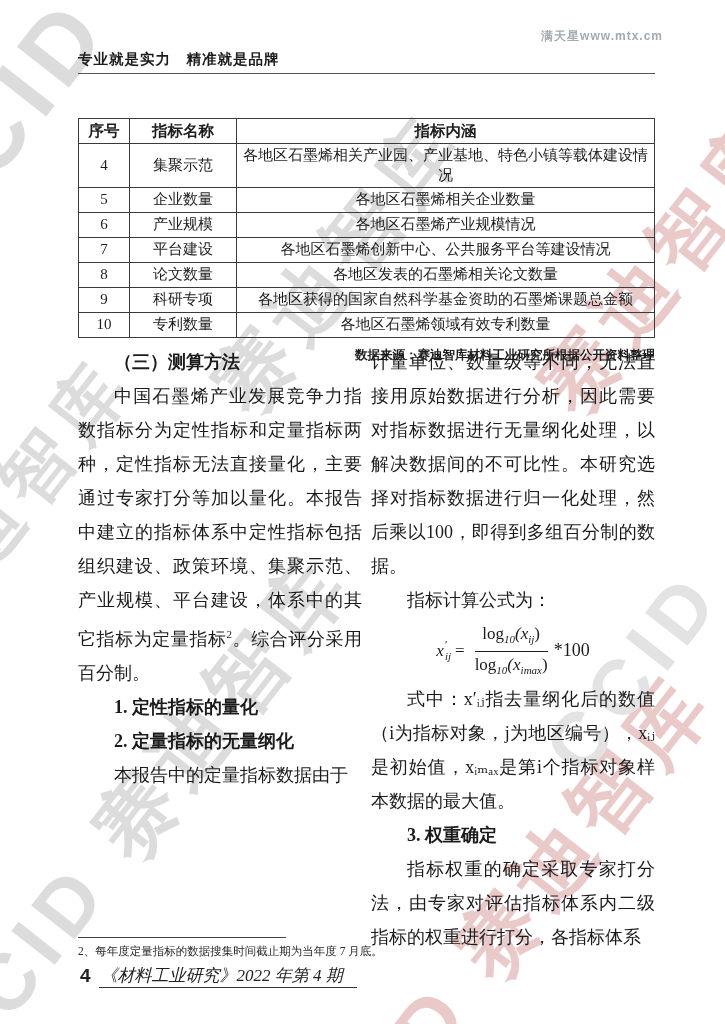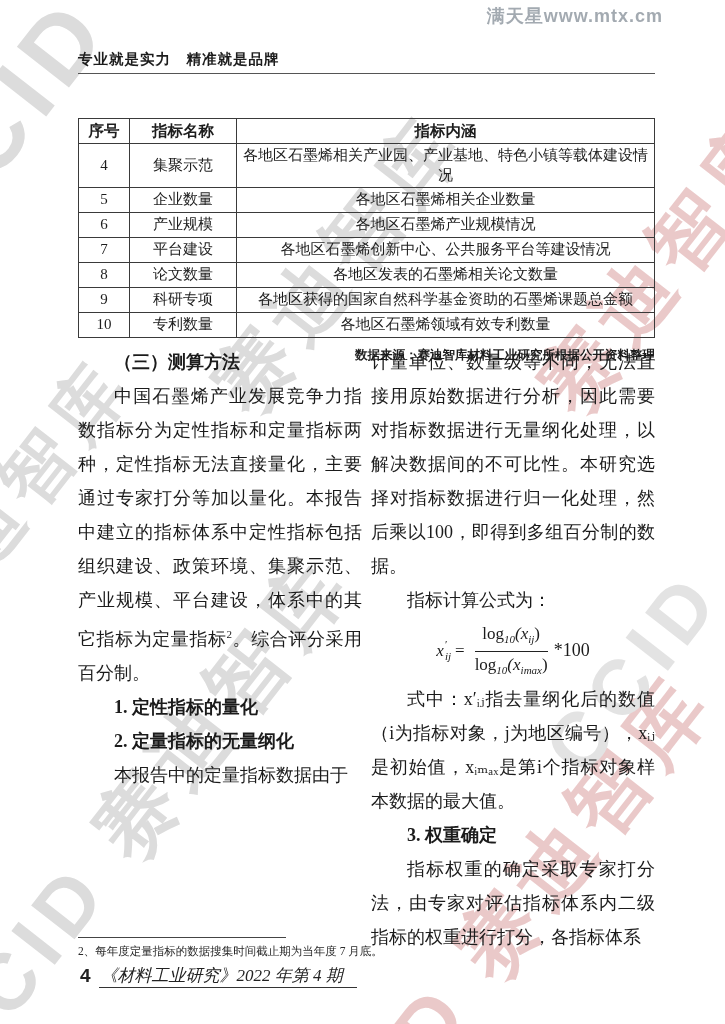--- a/index.html
+++ b/index.html
@@ -19,23 +19,23 @@
   .wm-gray{color:#dcdcdc;}
   .wm-pink{color:#eac9c9;}
   .wm1{left:-38px;top:150px;font-size:96px;}
   .wm2{left:272px;top:330px;font-size:78px;}
   .wm3{left:598px;top:330px;font-size:78px;}
   .wm4{left:-48px;top:560px;font-size:72px;}
   .wm5{left:-10px;top:985px;font-size:80px;}
   .wm6{left:352px;top:1105px;font-size:80px;}
   .wm7{left:598px;top:700px;font-size:78px;color:#e3e3e3;}
   .mtx{
-    position:absolute;top:4px;right:62px;
+    position:absolute;top:28px;right:62px;
     font-family:"Liberation Sans","DejaVu Sans",sans-serif;
-    font-size:18px;color:#a3aab1;font-weight:bold;letter-spacing:1px;z-index:1;
+    font-size:12px;color:#a3aab1;font-weight:bold;letter-spacing:1px;z-index:1;
   }
   .slogan{
     position:absolute;top:50px;left:78px;font-size:14.5px;font-weight:bold;
     letter-spacing:1px;color:#1c1c1c;z-index:1;
     font-family:"Liberation Sans","DejaVu Sans",sans-serif;
   }
   .head-rule{
     position:absolute;top:73px;left:78px;width:577px;height:0;
     border-top:1.5px solid #555;z-index:1;
   }

